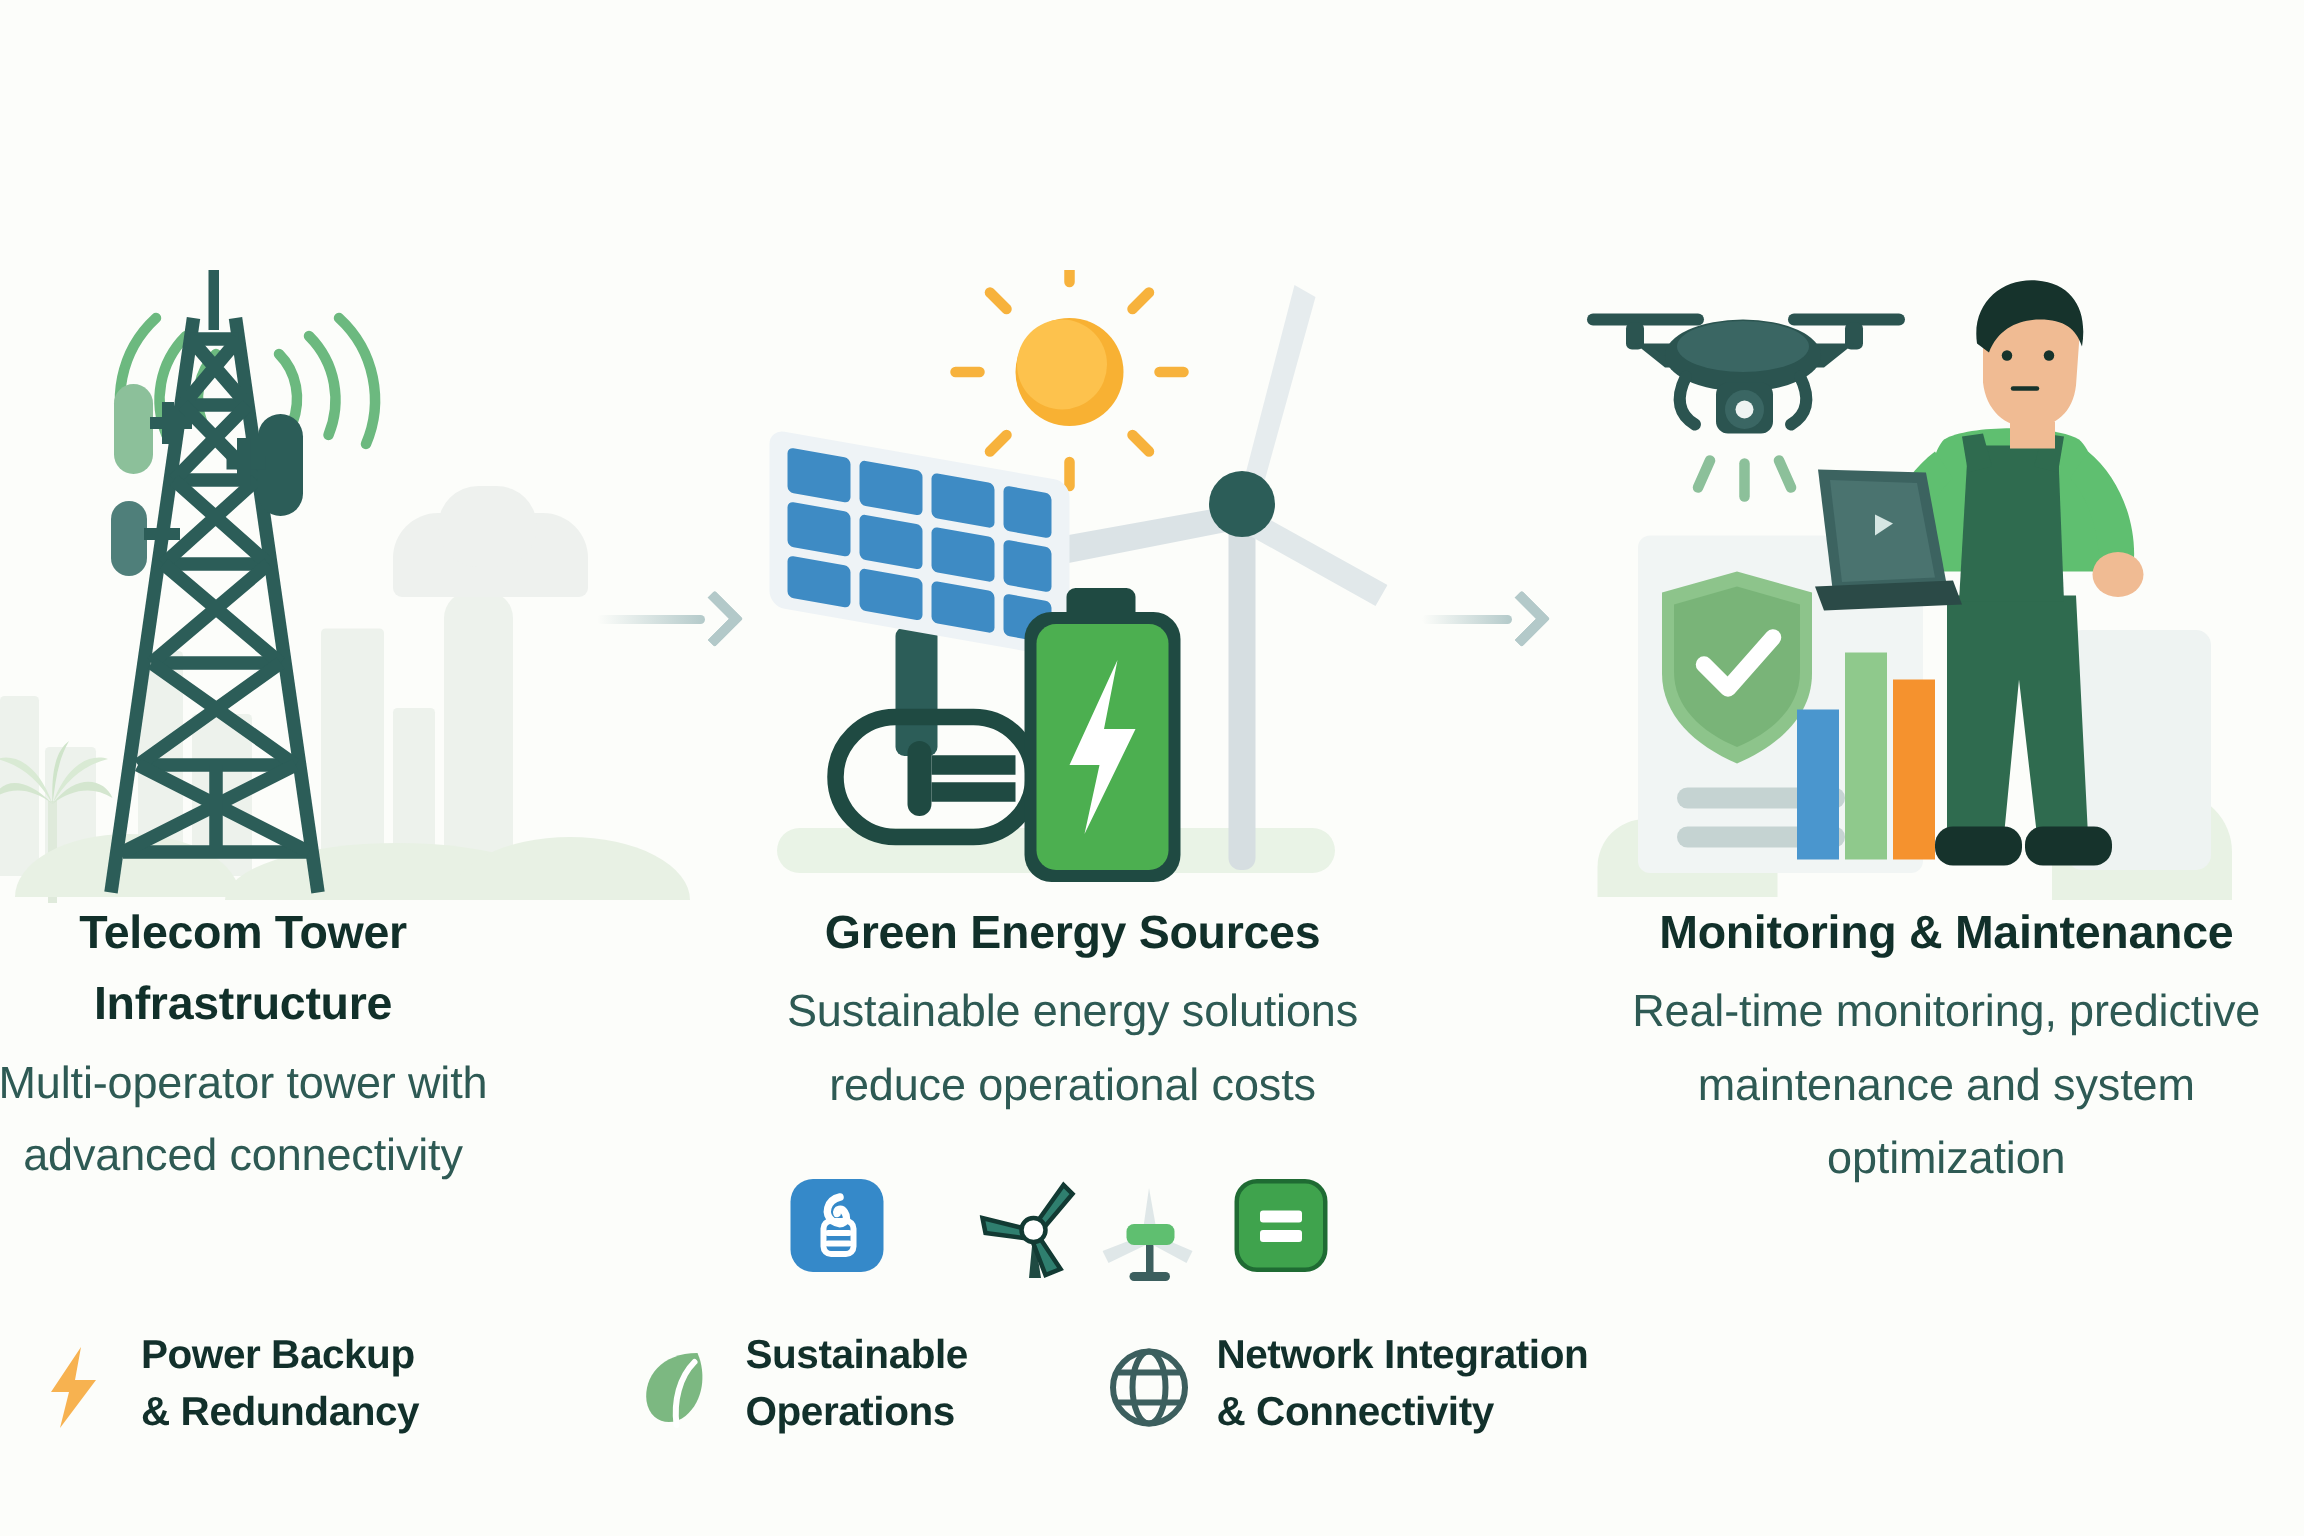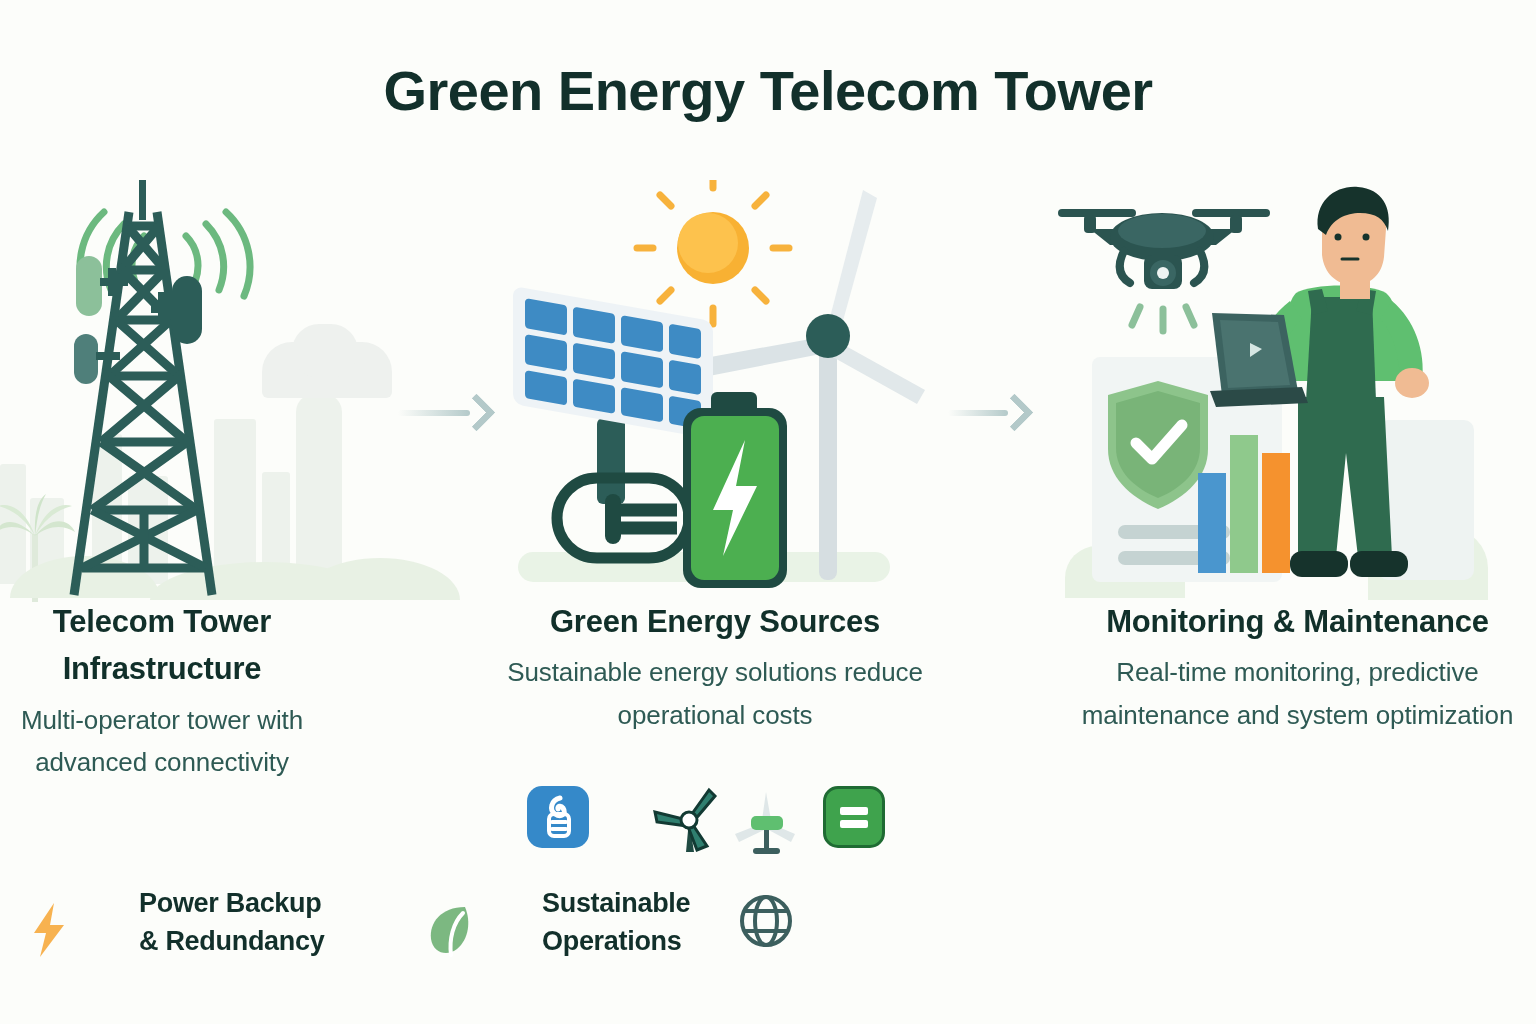--- a/index.html
+++ b/index.html
@@ -25,21 +25,21 @@
   .hill{position:absolute;border-radius:50% 50% 0 0 / 100% 100% 0 0;background:#e8f1e4;}
   .cloudshape{position:absolute;background:#eef1ee;border-radius:40px;}
 
   
   .col{position:absolute;top:598px;text-align:center;}
   .col h2{
     margin:0;font-size:31px;font-weight:bold;line-height:1.53;
     color:#11302a;letter-spacing:-0.2px;
   }
   .col p{
-    margin:6px 0 0 0;font-size:26px;line-height:1.62;
+    margin:6px 0 0 0;font-size:30px;line-height:1.62;
     color:#2e5a54;font-weight:normal;letter-spacing:-0.1px;
   }
   #col1{left:-38px;width:400px;}
   #col2{left:505px;width:420px;}
   #col3{left:1055px;width:485px;}
 
   
   .arrow{position:absolute;height:34px;}
   .arrow .shaft{
     position:absolute;left:0;top:14px;height:6px;width:72px;border-radius:3px;
@@ -70,21 +70,21 @@
   
   #monitor-illo{left:1040px;top:185px;width:430px;height:415px;}
 
   
   .midicons{position:absolute;left:505px;top:786px;width:420px;height:72px;}
   .mi{position:absolute;top:0;}
   .mi-sq{width:62px;height:62px;border-radius:15px;}
 
   
   .features{position:absolute;left:0;top:884px;width:1536px;height:110px;}
-  .feat{position:absolute;top:0;display:flex;align-items:flex-end;gap:45px;}
+  .feat{position:absolute;top:0;display:flex;align-items:center;}
   .feat .ficon{flex:0 0 auto;width:62px;height:62px;position:relative;margin-top:6px;}
   .feat .flabel{
     margin-left:14px;font-size:27px;line-height:1.42;font-weight:bold;
     color:#12302b;text-align:left;letter-spacing:-0.3px;white-space:pre-line;
   }
   #feat1{left:18px;}
   #feat2{left:421px;}
   #feat3{left:735px;}
   #feat4{left:1140px;}
 </style>
@@ -119,21 +119,20 @@
     <div class="cloudshape" style="left:262px;top:342px;width:130px;height:56px;border-radius:30px 30px 6px 6px;"></div>
     <div class="cloudshape" style="left:292px;top:324px;width:66px;height:54px;border-radius:34px;"></div>
 
     <div class="ground" style="left:518px;top:552px;width:372px;height:30px;border-radius:16px;background:#e9f3e6;"></div>
 
     <div class="cloudshape" style="left:1065px;top:546px;width:120px;height:52px;border-radius:32px 32px 0 0;background:#e8f2e4;"></div>
     <div class="cloudshape" style="left:1368px;top:528px;width:120px;height:72px;border-radius:40px 40px 0 0;background:#e8f2e4;"></div>
     <div class="cloudshape" style="left:1378px;top:420px;width:96px;height:160px;border-radius:10px;background:#eef3f2;"></div>
   </div>
 
-  <div class="title">Green Energy Telecom Tower</div>
 
   <div class="arrow" id="arrow1">
     <div class="shaft"></div>
     <div class="head"></div>
   </div>
 
   <div class="arrow" id="arrow2">
     <div class="shaft" style="width:60px;"></div>
     <div class="head"></div>
   </div>
@@ -410,17 +409,19 @@
     <div class="feat" id="feat3">
       <div class="ficon">
         <svg width="62" height="62" viewBox="0 0 62 62">
           <g stroke="#3c5f5e" stroke-width="4" fill="none">
             <circle cx="31" cy="31" r="24"></circle>
             <ellipse cx="31" cy="31" rx="11" ry="24"></ellipse>
             <path d="M9 21 L53 21 M9 41 L53 41"></path>
           </g>
         </svg>
       </div>
+      <div class="flabel">Network Integration
+&amp; Connectivity</div>
     </div>
 
 
   </div>
 </div>
 
 </body></html>

